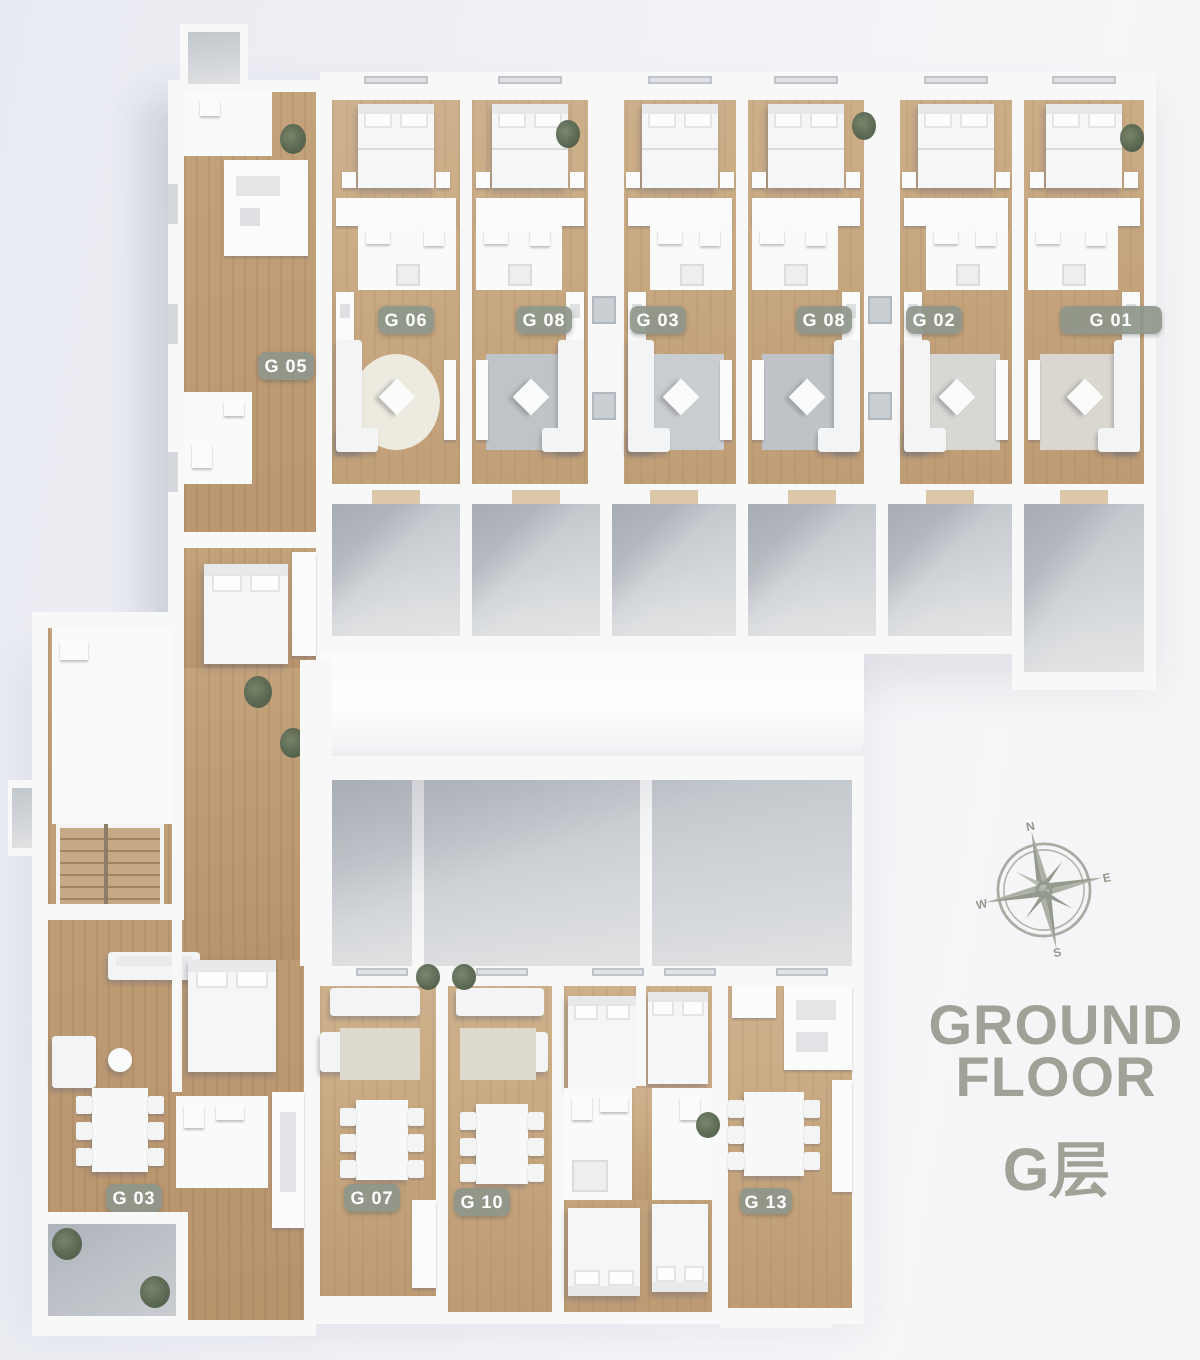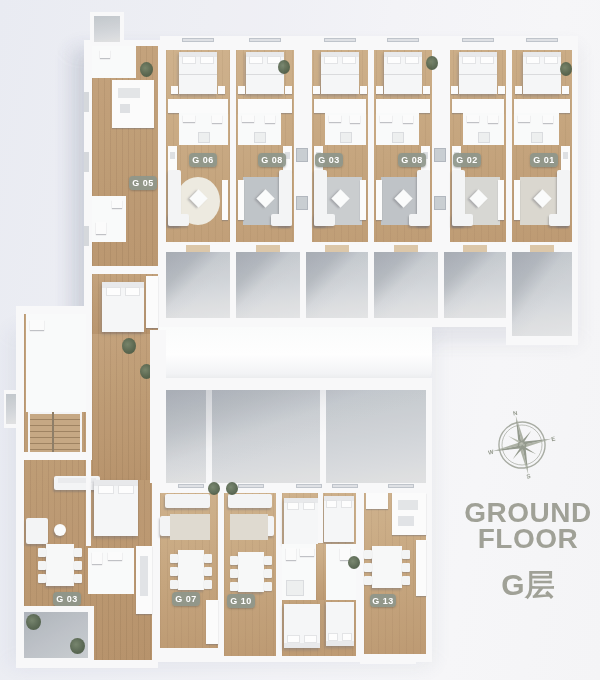--- a/index.html
+++ b/index.html
@@ -273,21 +273,21 @@
 <div style="left:520px;top:177px;width:44px;height:48px;background:#d8d5cb;"></div>
 
 <div class="sofa" style="left:557px;top:170px;width:13px;height:56px;"></div>
 
 <div class="sofa" style="left:549px;top:214px;width:21px;height:12px;"></div>
 
 <div style="left:536px;top:192px;width:13px;height:13px;background:#fafbfb;box-shadow:-1px 2px 2px rgba(100,100,110,0.4);transform:rotate(45deg);"></div>
 
 <div class="fix" style="left:514px;top:180px;width:6px;height:40px;"></div>
 
-<div class="lbl" style="left:530px;top:153px;width:28px;height:14px;">G 01</div>
+<div class="lbl" style="left:530px;top:153px;width:51px;height:14px;">G 01</div>
 
 <div class="plant" style="left:148px;top:64px;width:13px;height:16px;"></div>
 
 <div class="plant" style="left:278px;top:60px;width:12px;height:14px;"></div>
 
 <div class="plant" style="left:426px;top:56px;width:12px;height:14px;"></div>
 
 <div class="plant" style="left:560px;top:62px;width:12px;height:14px;"></div>
 
 <div style="left:182px;top:38px;width:32px;height:4px;background:#dde0e5;border:1px solid #bcc1c9;"></div>

